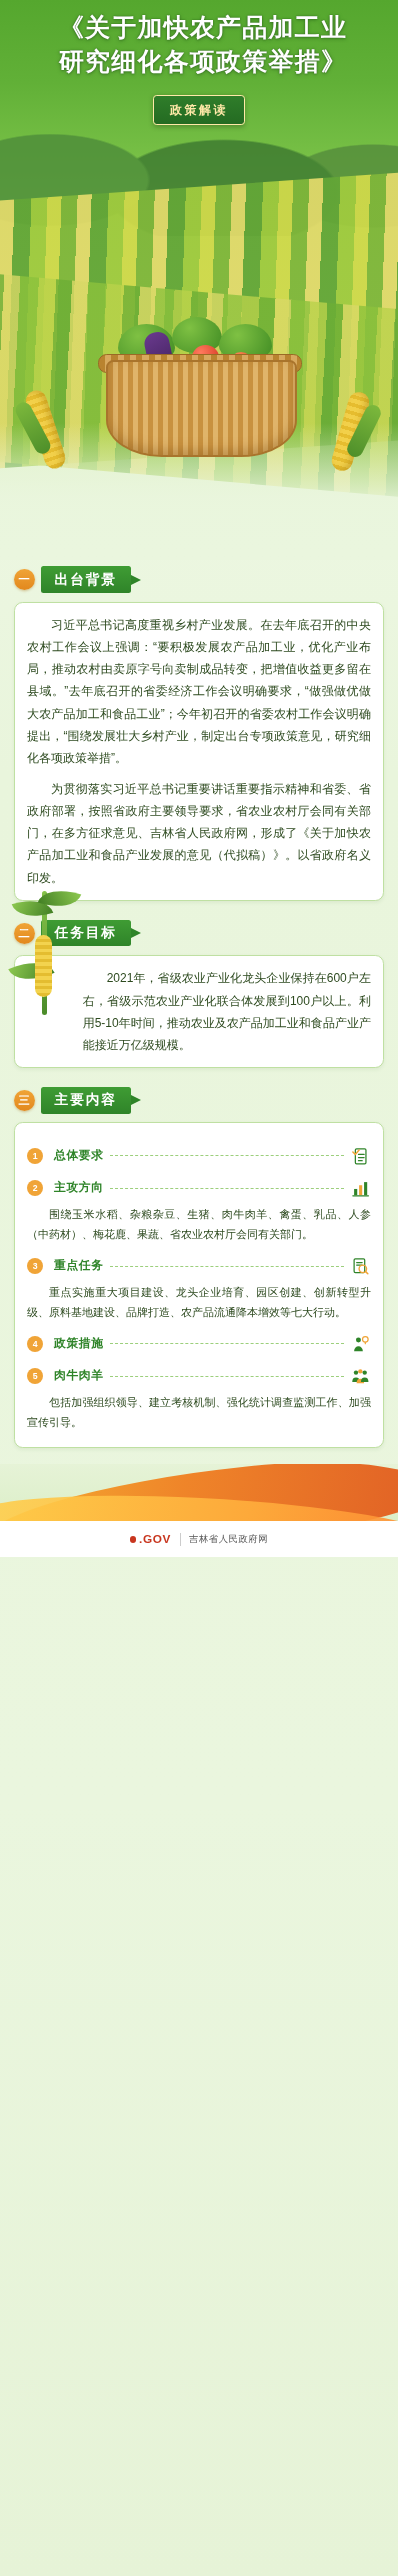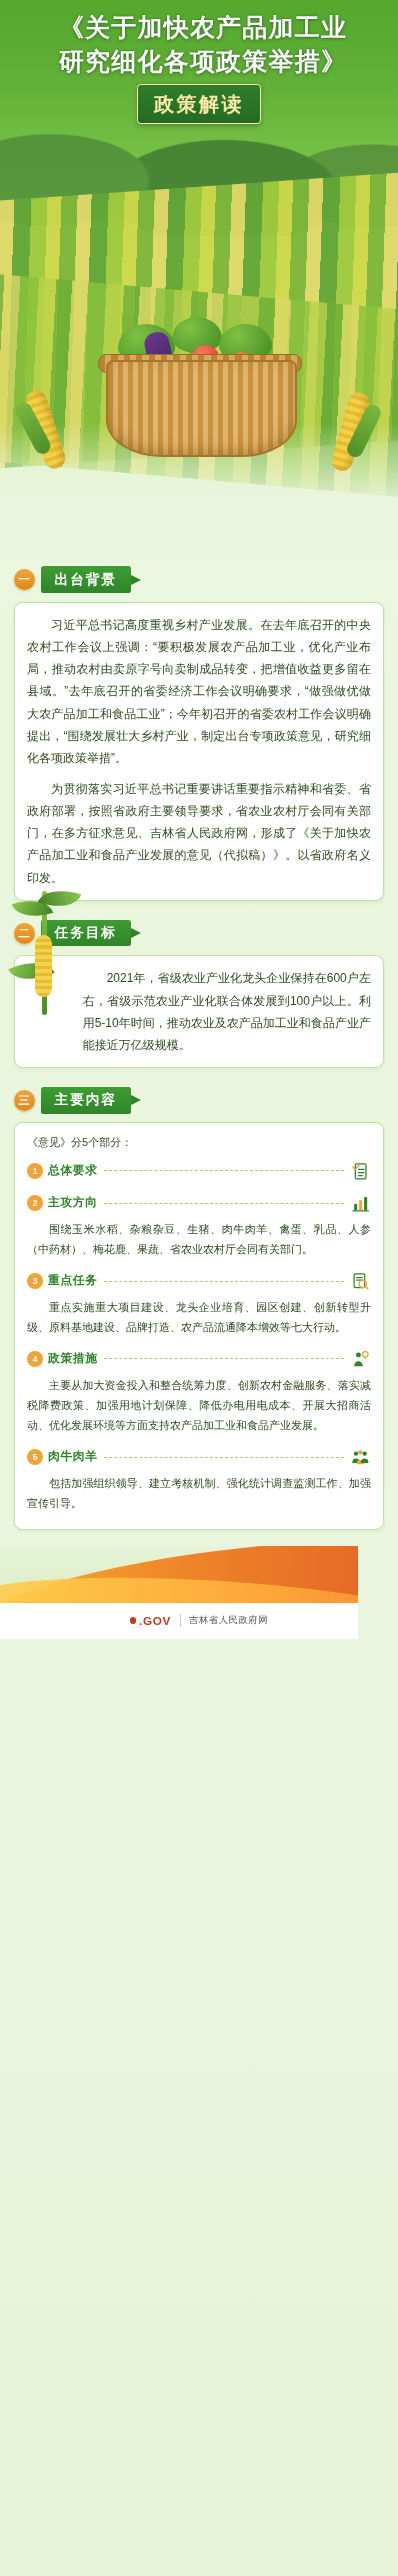--- a/index.html
+++ b/index.html
@@ -91,25 +91,25 @@
     font-weight: bold;
     color: #ffffff;
     letter-spacing: 1.2px;
     line-height: 1.35;
     text-shadow: 0 1.2px 3.7px rgba(30,80,20,.55), 0 0 1.2px rgba(30,80,20,.9);
   }
   .hero-badge {
     position: absolute;
     left: 50%;
     transform: translateX(-50%);
-    top: 84px;
+    top: 95px;
     z-index: 7;
     background: linear-gradient(180deg, #2f7d2a 0%, #246b22 100%);
     color: #ffe9a8;
-    font-size: 20px;
+    font-size: 12px;
     font-weight: bold;
     letter-spacing: 2.5px;
     padding: 5.6px 16px;
     border-radius: 3.7px;
     border: 1.2px solid #ffe9a8;
     box-shadow: 0 1.9px 5px rgba(0,0,0,.25);
   }
 
   
   .basket-wrap {
@@ -269,21 +269,21 @@
     background: #f0a437;
     color: #fff;
     font-size: 8.7px;
     font-weight: bold;
     display: flex;
     align-items: center;
     justify-content: center;
     flex: 0 0 auto;
   }
   .item-label {
-    margin-left: 5px;
+    margin-left: 11px;
     font-size: 11.8px;
     font-weight: bold;
     color: #2f8429;
     letter-spacing: 0.6px;
   }
   .item-dots {
     flex: 1 1 auto;
     height: 0.6px;
     margin: 0 6.2px;
     border-top: 1.2px dashed #9ccf7c;
@@ -302,21 +302,21 @@
     text-indent: 2em;
     text-align: justify;
     margin: 0 0 3.7px 0;
   }
 
   
   .footer {
     position: relative;
     margin-top: 16px;
     height: 93px;
-    width: 358px;
+    width: 398px;
     background: linear-gradient(180deg, #e6f3d7 0%, #dff0cd 40%, #d5ebbf 100%);
     overflow: hidden;
   }
   .footer-ribbon {
     position: absolute;
     left: -25px; top: 6.2px;
     width: 460px; height: 75px;
     background: linear-gradient(100deg, #f6b12b 0%, #f07f20 45%, #e0571c 100%);
     border-radius: 60% 40% 50% 50% / 70% 60% 40% 30%;
     transform: rotate(-6deg);
@@ -440,21 +440,20 @@
         <p class="para">2021年，省级农业产业化龙头企业保持在600户左右，省级示范农业产业化联合体发展到100户以上。利用5-10年时间，推动农业及农产品加工业和食品产业产能接近万亿级规模。</p>
       </div>
     </div>
 
     <div style="margin-top:18.7px;">
       <div class="sec-head">
         <div class="sec-num">三</div>
         <div class="sec-title-box">主要内容</div>
       </div>
       <div class="card">
-        <div class="sub-title">《意见》分5个部分：</div>
 
         <div class="item-row">
           <div class="item-num">1</div>
           <div class="item-label">总体要求</div>
           <div class="item-dots"></div>
           <div class="item-icon">
             <svg width="18.7" height="18.7" viewBox="0 0 30 30">
               <rect x="7" y="3" width="17" height="24" rx="2" fill="#ffffff" stroke="#2f8429" stroke-width="2"></rect>
               <path d="M3 8 l4 4 l6 -7" fill="none" stroke="#f0a437" stroke-width="2.5" stroke-linecap="round"></path>
               <line x1="12" y1="12" x2="21" y2="12" stroke="#2f8429" stroke-width="2" stroke-linecap="round"></line>
@@ -501,21 +500,20 @@
           <div class="item-dots"></div>
           <div class="item-icon">
             <svg width="18.7" height="18.7" viewBox="0 0 30 30">
               <circle cx="12" cy="8" r="4" fill="#2f8429"></circle>
               <path d="M5 26 a7 8 0 0 1 14 0 z" fill="#2f8429"></path>
               <circle cx="23" cy="7" r="4.5" fill="none" stroke="#f0a437" stroke-width="2"></circle>
               <line x1="23" y1="12" x2="23" y2="14" stroke="#f0a437" stroke-width="2" stroke-linecap="round"></line>
             </svg>
           </div>
         </div>
-        <div class="item-body">主要从加大资金投入和整合统筹力度、创新农村金融服务、落实减税降费政策、加强用地计划保障、降低办电用电成本、开展大招商活动、优化发展环境等方面支持农产品加工业和食品产业发展。</div>
 
         <div class="item-row">
           <div class="item-num">5</div>
           <div class="item-label">肉牛肉羊</div>
           <div class="item-dots"></div>
           <div class="item-icon">
             <svg width="18.7" height="18.7" viewBox="0 0 30 30">
               <circle cx="8" cy="9" r="3.5" fill="#2f8429"></circle>
               <circle cx="15" cy="7" r="3.5" fill="#f0a437"></circle>
               <circle cx="22" cy="9" r="3.5" fill="#2f8429"></circle>

